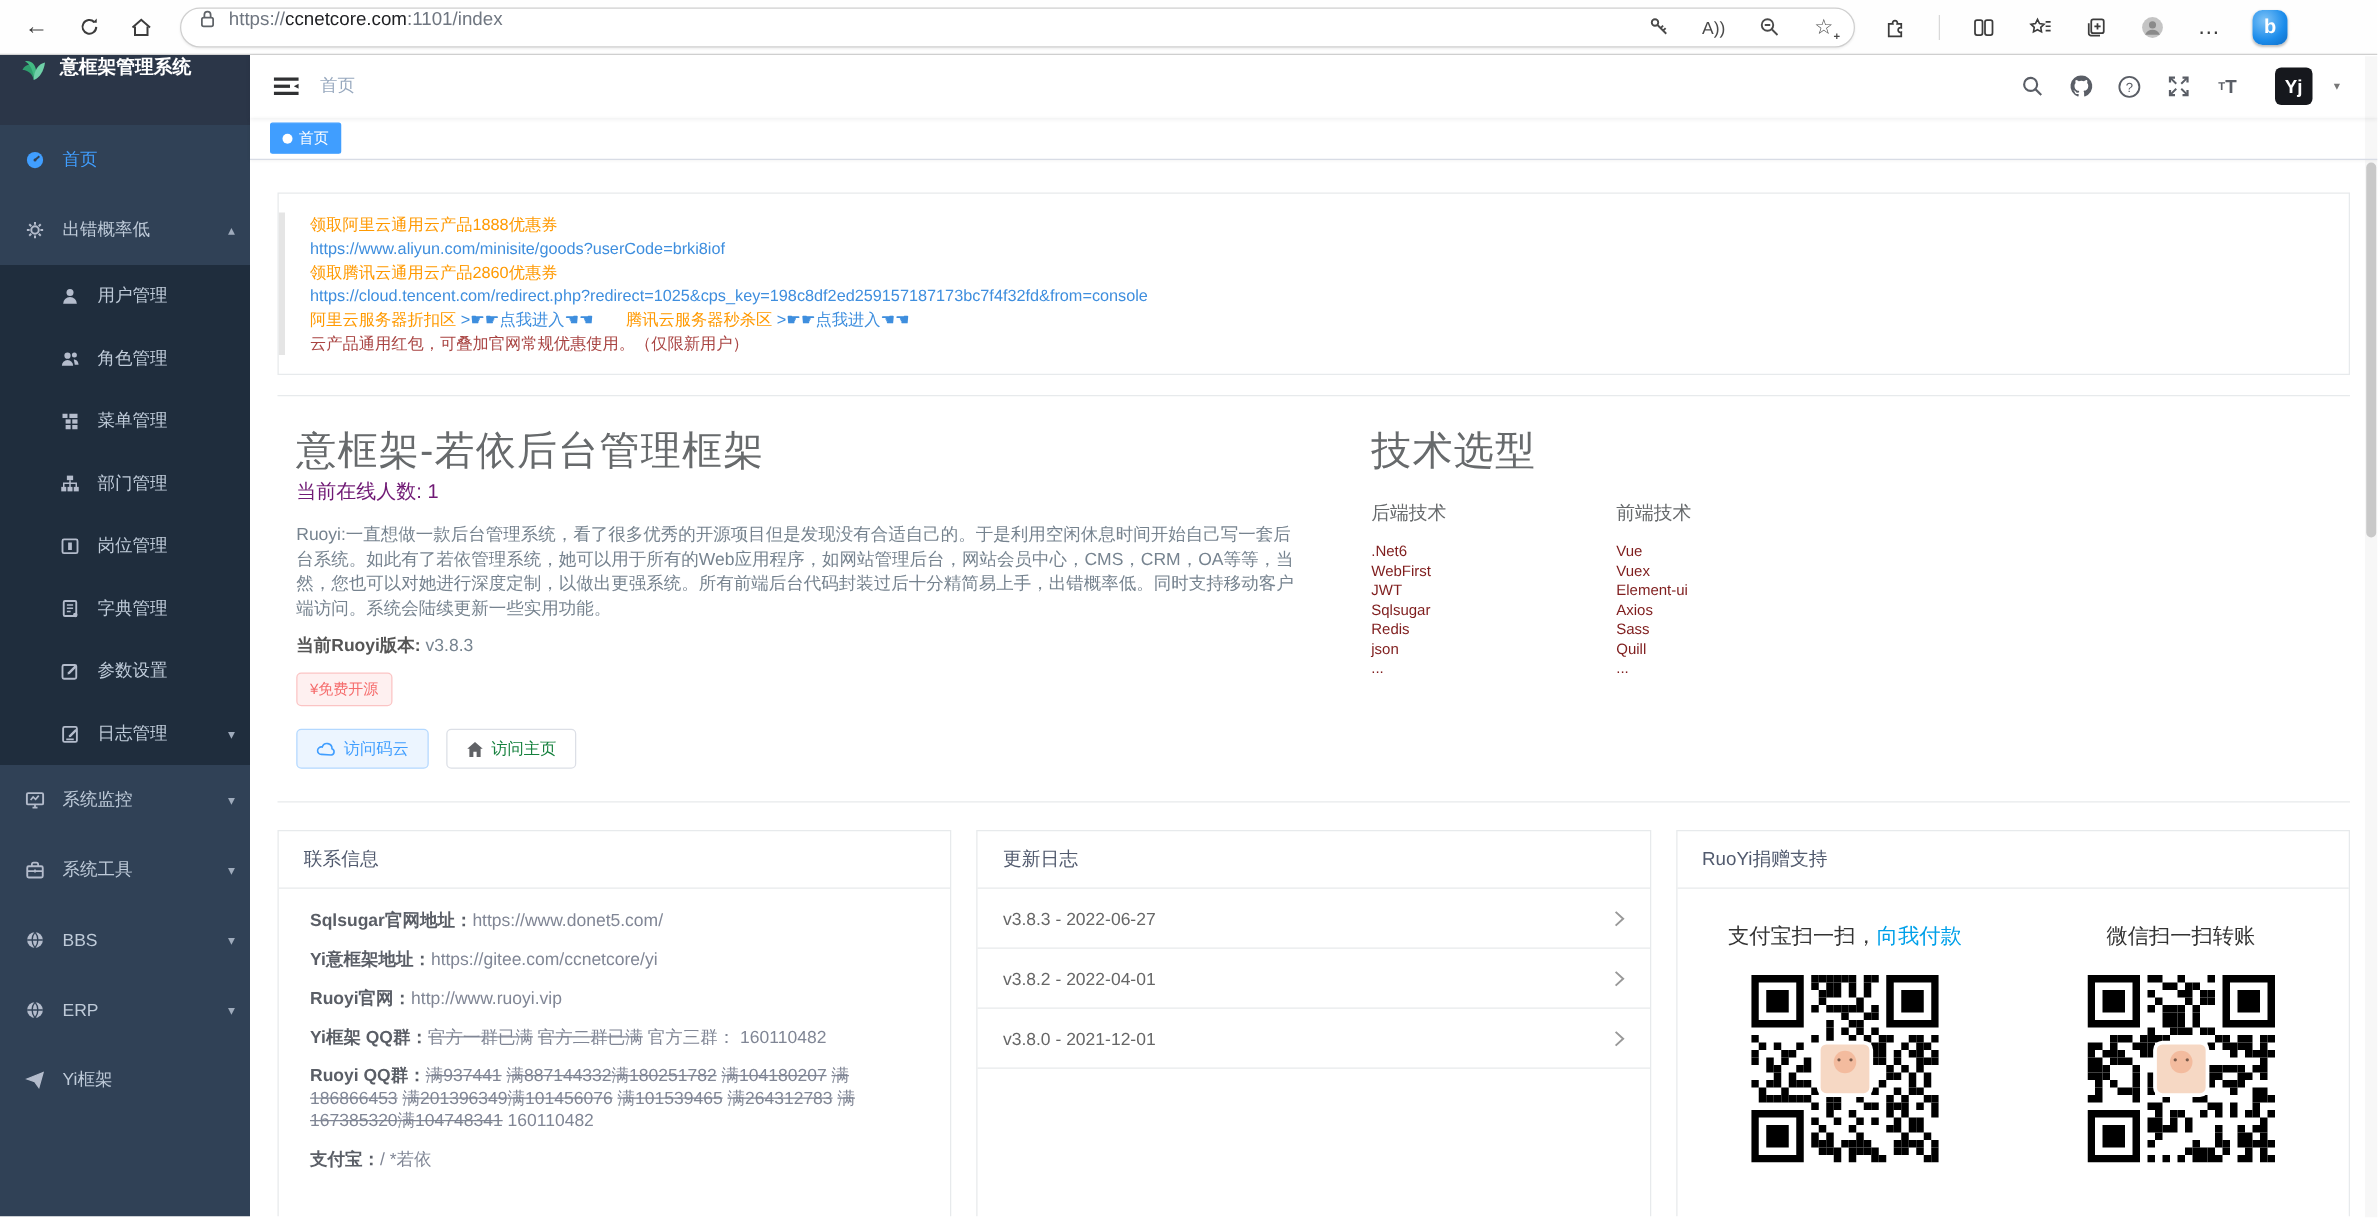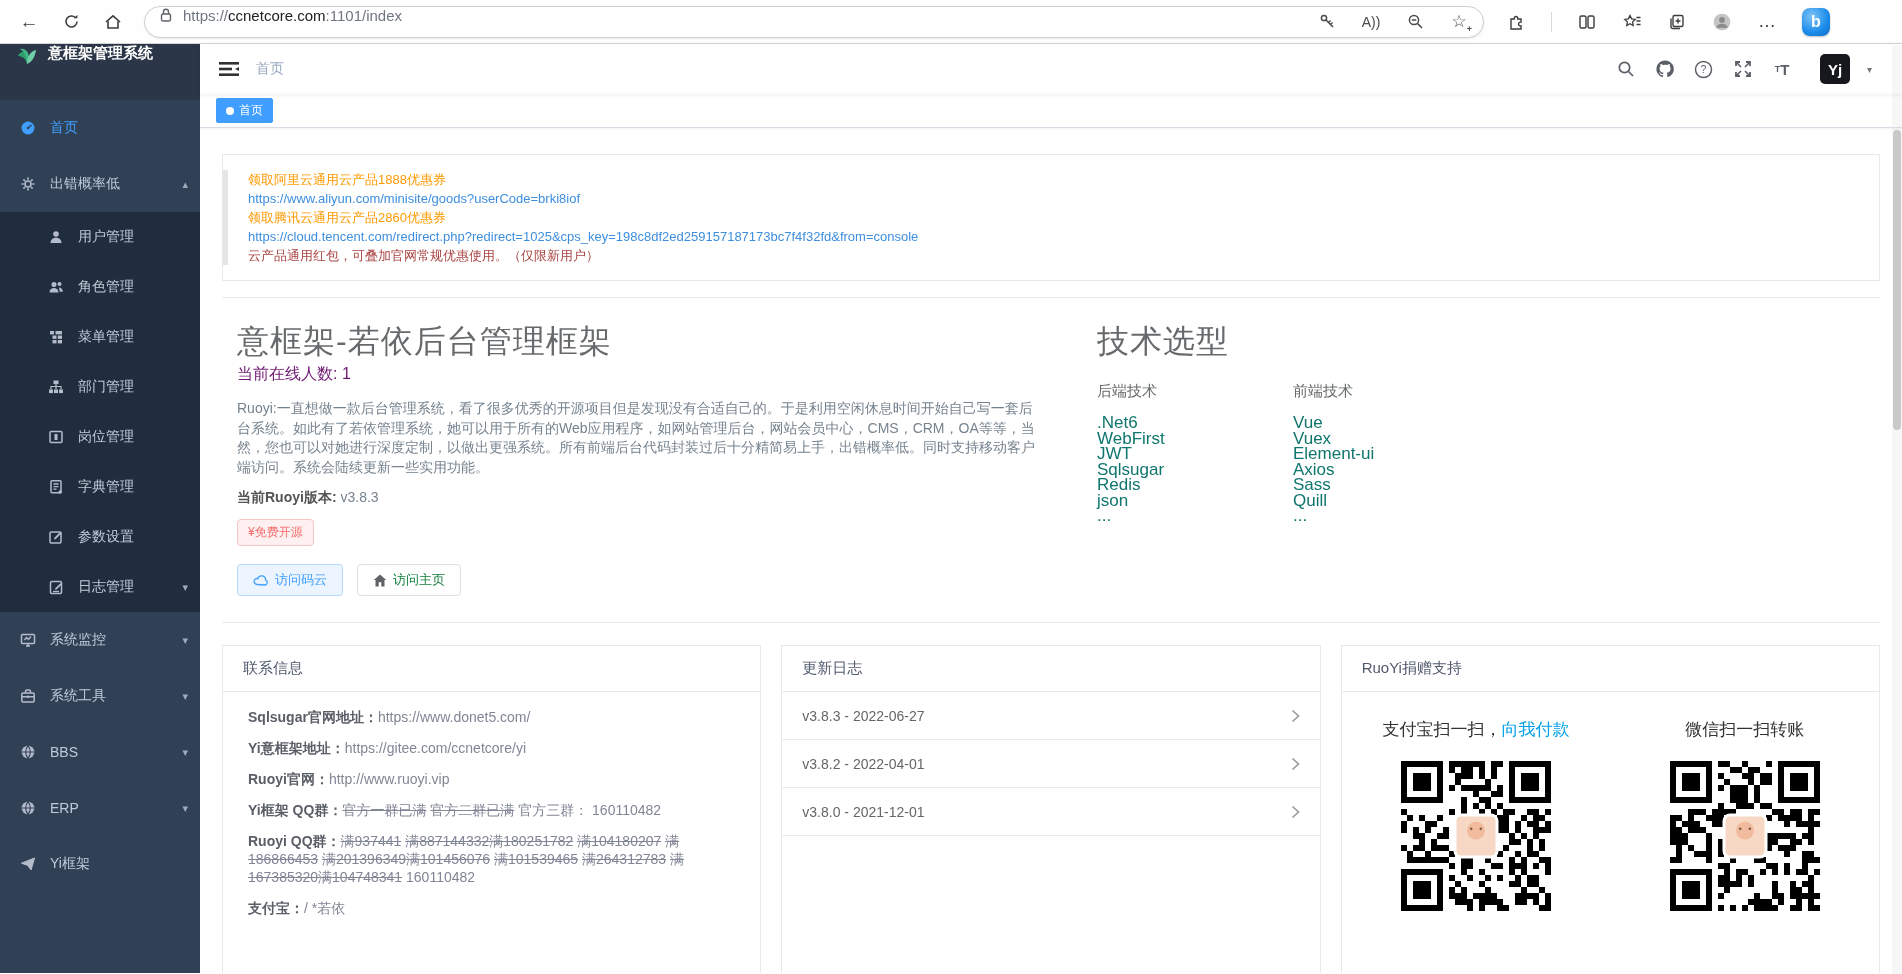--- a/index.html
+++ b/index.html
@@ -67,21 +67,21 @@
   .verline { margin-top:12px; font-size:14px; color:#76838f; }
   .verline b { color:#555; }
   .freetag { display:inline-block; margin-top:12px; font-size:12px; color:#f56c6c; background:#fef0f0; border:1px solid #fbc4c4; border-radius:4px; padding:4px 10px;text-align:right; }
   .btnrow { margin-top:18px; display:flex; gap:14px; }
   .btn { height:32px; padding:0 15px; border-radius:4px; font-size:13px; display:flex; align-items:center; gap:6px; cursor:pointer; }
   .btn-blue { background:#ecf5ff; border:1px solid #b3d8ff; color:#409eff; }
   .btn-plain { background:#fff; border:1px solid #dcdfe6; color:#15803d; }
   .tech-cols { display:flex; gap:26px; }
   .tech-col { width:170px; }
   .tech-h { margin-top:18px; font-size:15px; color:#676a6c; }
-  .tech-ul { list-style:none; margin-top:14px; font-size:17px; line-height:15.5px; color:#0f766e; }
+  .tech-ul { list-style:none; margin-top:14px; font-size:12px; line-height:15.5px; color:#7f1d1d; }
 
   hr.div2 { border:none; border-top:1px solid #e7eaec; margin:26px 0 0; }
 
   
   .cards { display:flex; gap:20px; margin-top:22px; }
   .card { flex:1; border:1px solid #e7eaec; background:#fff; height:430px; min-width:0; }
   .card-h { padding:13px 20px; border-bottom:1px solid #e7eaec; font-size:15px; color:#515a6e; }
   .card-b { padding:16px 25px; }
   .crow { margin-bottom:13px; font-size:14px; line-height:18px; color:#808695; }
   .crow b { color:#5a5e66; }
@@ -370,20 +370,21 @@
     </div>
 
     <div class="content">
 
       <div class="notice">
         <div class="bq">
             <div class="nline"><span class="seg-orange">领取阿里云通用云产品1888优惠券</span></div>
             <div class="nline"><span class="seg-link">https://www.aliyun.com/minisite/goods?userCode=brki8iof</span></div>
             <div class="nline"><span class="seg-orange">领取腾讯云通用云产品2860优惠券</span></div>
             <div class="nline"><span class="seg-link">https://cloud.tencent.com/redirect.php?redirect=1025&amp;cps_key=198c8df2ed259157187173bc7f4f32fd&amp;from=console</span></div>
+            <div class="nline"><span class="seg-orange">阿里云服务器折扣区 </span><span class="seg-link">&gt;☛☛点我进入☚☚</span><span class="seg-plain">　　</span><span class="seg-orange">腾讯云服务器秒杀区 </span><span class="seg-link">&gt;☛☛点我进入☚☚</span></div>
             <div class="nline"><span class="seg-red">云产品通用红包，可叠加官网常规优惠使用。（仅限新用户）</span></div>
           </div>
       </div>
 
       <hr class="div1">
 
       <div class="intro-row">
         <div class="col-left">
           <h1 class="big">意框架-若依后台管理框架</h1>
           <div class="online"><span>当前在线人数:</span> <span>1</span></div>

